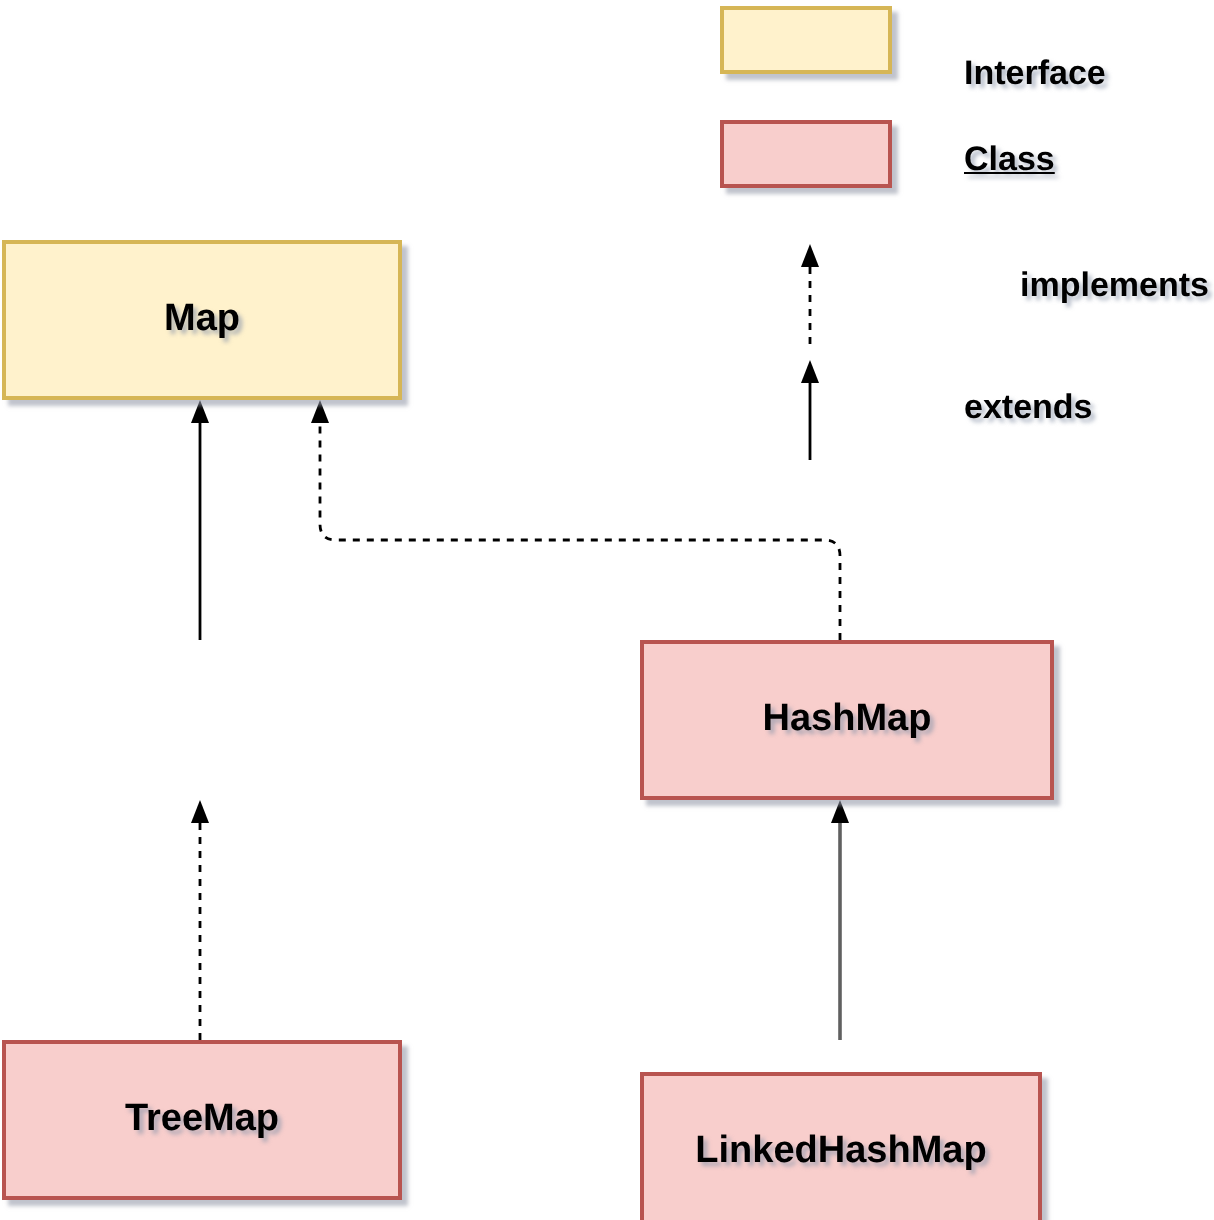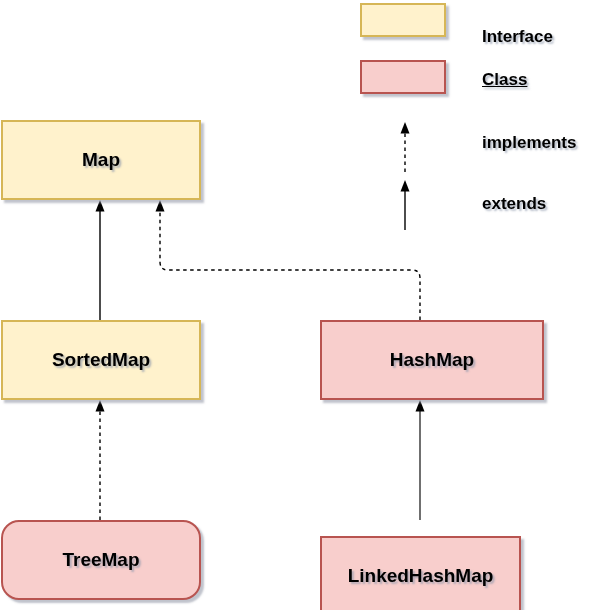--- a/index.html
+++ b/index.html
@@ -38,22 +38,22 @@
   .node.interface {
     background: #FFF2CC;
     border: 2px solid #D6B656;
   }
   .node.klass {
     background: #F8CECC;
     border: 2px solid #B85450;
   }
   .node-map          { left: 1px;   top: 120px; width: 200px; height: 80px; }
   .node-sortedmap    { left: 1px;   top: 320px; width: 200px; height: 80px; }
-  .node-hashmap      { left: 320px; top: 320px; width: 224px; height: 80px; }
-  .node-treemap      { left: 1px;   top: 520px; width: 200px; height: 80px; border-radius: 18px; }
+  .node-hashmap      { left: 320px; top: 320px; width: 207px; height: 80px; }
+  .node-treemap      { left: 1px;   top: 520px; width: 200px; height: 80px; }
   .node-linkedhashmap{ left: 320px; top: 520px; width: 201px; height: 80px; margin-top: 16px; }
 
   .legend-swatch {
     position: absolute;
     box-sizing: border-box;
     box-shadow: 3px 3px 2px rgba(150,155,170,0.6);
   }
   .swatch-interface {
     left: 360px; top: 3px; width: 86px; height: 34px;
     background: #FFF2CC;
@@ -69,21 +69,21 @@
     left: 482px;
     transform: translateY(-50%);
     font-size: 17px;
     font-weight: bold;
     color: #000000;
     text-shadow: 2px 2px 2px rgba(140,150,170,0.65);
     white-space: nowrap;
   }
   .label-interface  { top: 37px; }
   .label-class      { top: 80px; text-decoration: underline; }
-  .label-implements { top: 143px; }
+  .label-implements { top: 143px; margin-left: 28px; }
   .label-extends    { top: 204px; }
 </style>
 </head>
 <body>
 
 <div class="canvas">
 
   <svg class="edge-layer" width="607" height="610" viewBox="0 0 607 610" xmlns="http://www.w3.org/2000/svg">
 
     <g>
@@ -114,23 +114,20 @@
     <g>
       <line x1="405" y1="230" x2="405" y2="189" stroke="#000000" stroke-width="1.4"></line>
       <path d="M405,180 L400.5,191.5 L409.5,191.5 Z" fill="#000000"></path>
     </g>
   </svg>
 
   <div class="node interface node-map">
     <span>Map</span>
   </div>
 
-  <div class="node interface node-sortedmap">
-    <span>SortedMap</span>
-  </div>
 
   <div class="node klass node-hashmap">
     <span>HashMap</span>
   </div>
 
   <div class="node klass node-treemap">
     <span>TreeMap</span>
   </div>
 
   <div class="node klass node-linkedhashmap">

